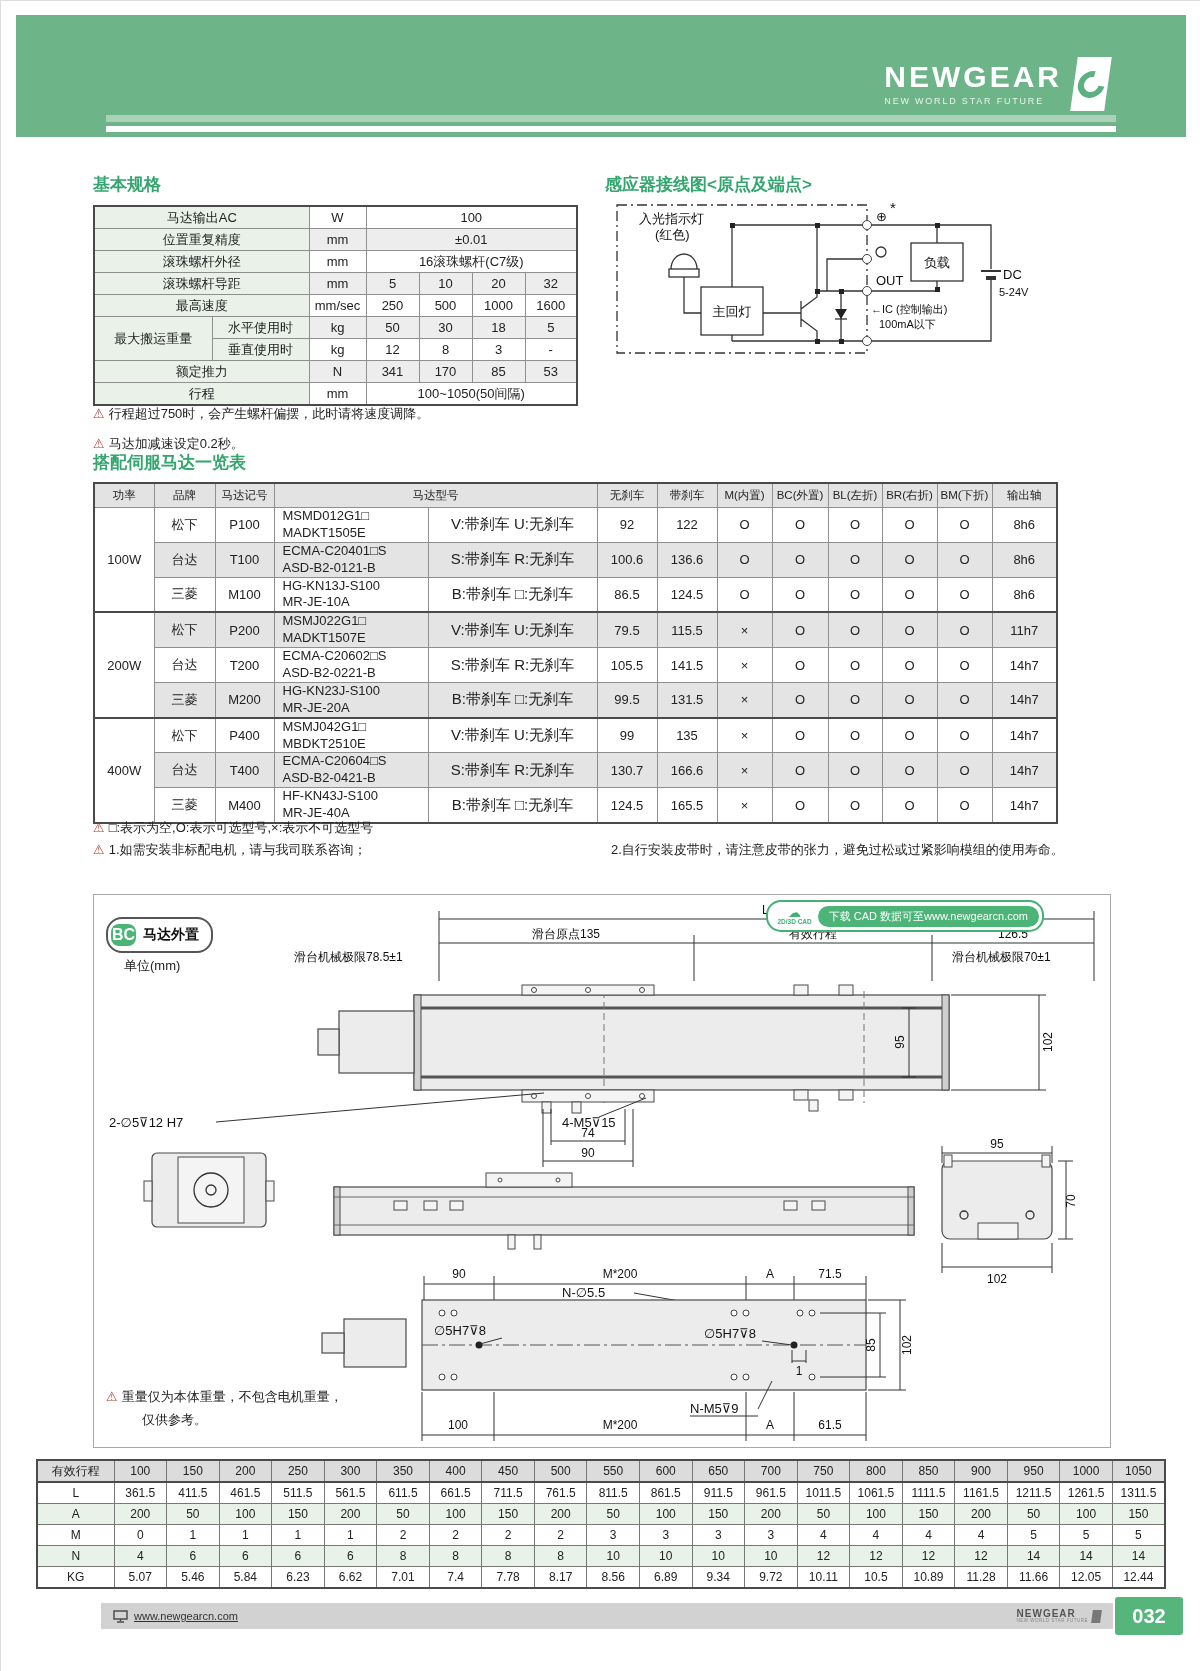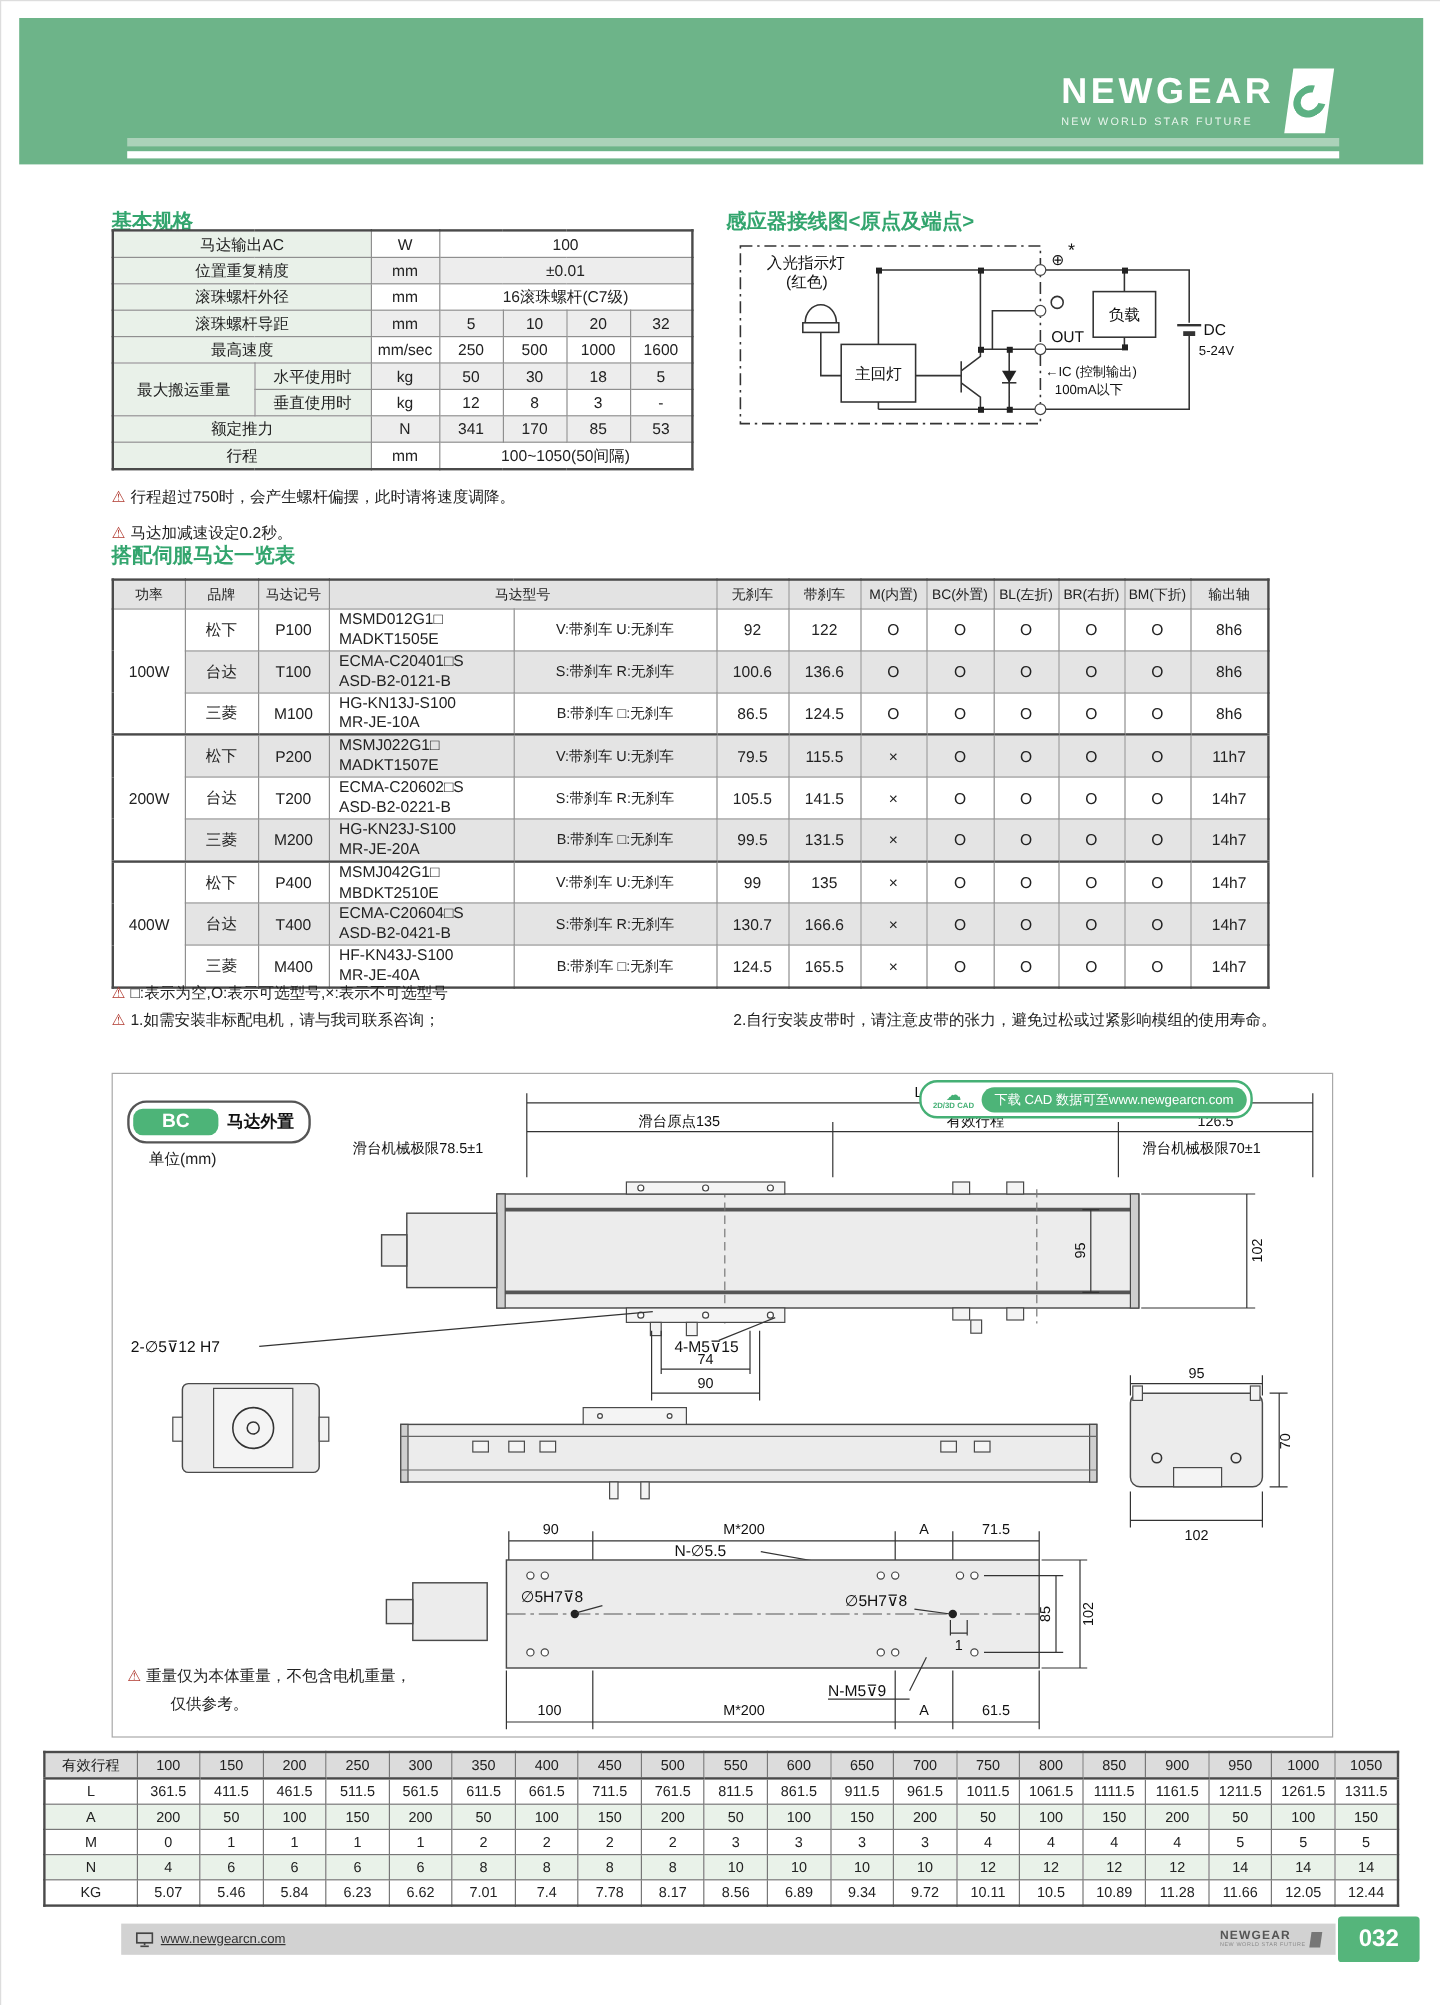--- a/index.html
+++ b/index.html
@@ -24,48 +24,48 @@
 
   
   table{border-collapse:collapse;table-layout:fixed;position:absolute}
   td{overflow:hidden}
   .spec{border:2px solid #4a4a4a}
   .spec td{border:1px solid #8f8f8f;font-size:13px;text-align:center;height:21px;padding:0 2px}
   .spec tr.alt td{background:#ededed}
   .spec td.lbl{background:#e9f1e9 !important}
   .spec td.unit{background:#fff}
   .spec td.shade{background:#e4e4e4}
-  #basic-table{left:92px;top:190px;width:483px}
+  #basic-table{left:92px;top:204px;width:483px}
   #sensor-table{left:606px;top:368px;width:382px}
 
   .motor{left:92px;top:481px;width:963px;border:2px solid #4a4a4a}
   .motor td{border:1px solid #8f8f8f;font-size:13px;text-align:center;height:33px;padding:0 2px}
   .motor tr.head td{height:23px;background:#e3e3e3;font-size:11.5px;padding:0}
   .motor td.mod{text-align:left;padding-left:8px;white-space:pre-line;line-height:1.3;font-size:13px}
-  .motor td.brk{font-size:12px}
+  .motor td.brk{font-size:15px}
   .motor tr.alt td{background:#e4e4e4}
   .motor td.pw{background:#fff !important}
   .motor tr.grp td{border-top:2px solid #4a4a4a}
 
   .stroke{left:35px;top:1458px;width:1130px;border:2px solid #4a4a4a}
   .stroke td{border:1px solid #777;font-size:12px;text-align:center;height:20px;padding:0 1px}
   .stroke tr.shead td{background:#dcdcdc;border-bottom:2px solid #4a4a4a}
   .stroke tr.sshade td{background:#e9f2e9}
 
   
   .note{position:absolute;font-size:13px;color:#222;white-space:nowrap}
   .warn{color:#b03a30;font-size:13px;margin-right:4px}
   .n2b{position:absolute;left:518px;top:0}
 
   
   .draw-box{position:absolute;left:92px;top:893px;width:1016px;height:552px;border:1px solid #a8a8a8;background:#fff}
   .drawing{position:absolute;left:0;top:0}
   .bc-badge{position:absolute;left:12px;top:22px;height:28px;border:2px solid #555;border-radius:16px;background:#fff;
             display:flex;align-items:center;padding:2px 12px 2px 3px;gap:7px;z-index:2}
-  .bc-chip{background:#4db478;color:#fff;font-weight:bold;font-size:16px;border-radius:8px;padding:2px 24px}
+  .bc-chip{background:#4db478;color:#fff;font-weight:bold;font-size:16px;border-radius:8px;padding:2px 1px}
   .bc-label{font-weight:bold;font-size:14px;color:#111}
   .unitlbl{position:absolute;left:30px;top:62px;font-size:13px;z-index:2}
   .cad-badge{position:absolute;right:66px;top:5px;height:26px;border:2px solid #45b075;border-radius:15px;background:#fff;
              display:flex;align-items:center;padding:1px 3px 1px 9px;gap:6px;z-index:2;cursor:pointer}
   .cad-left{display:flex;flex-direction:column;align-items:center;line-height:1}
   .cloud{color:#45b075;font-size:13px}
   .cad-small{color:#45b075;font-size:6.5px;font-weight:bold}
   .cad-pill{background:#4db478;color:#fff;font-size:11px;border-radius:11px;padding:3px 11px}
   .draw-note{left:12px;top:490px;width:330px;white-space:normal;line-height:1.8}
 

